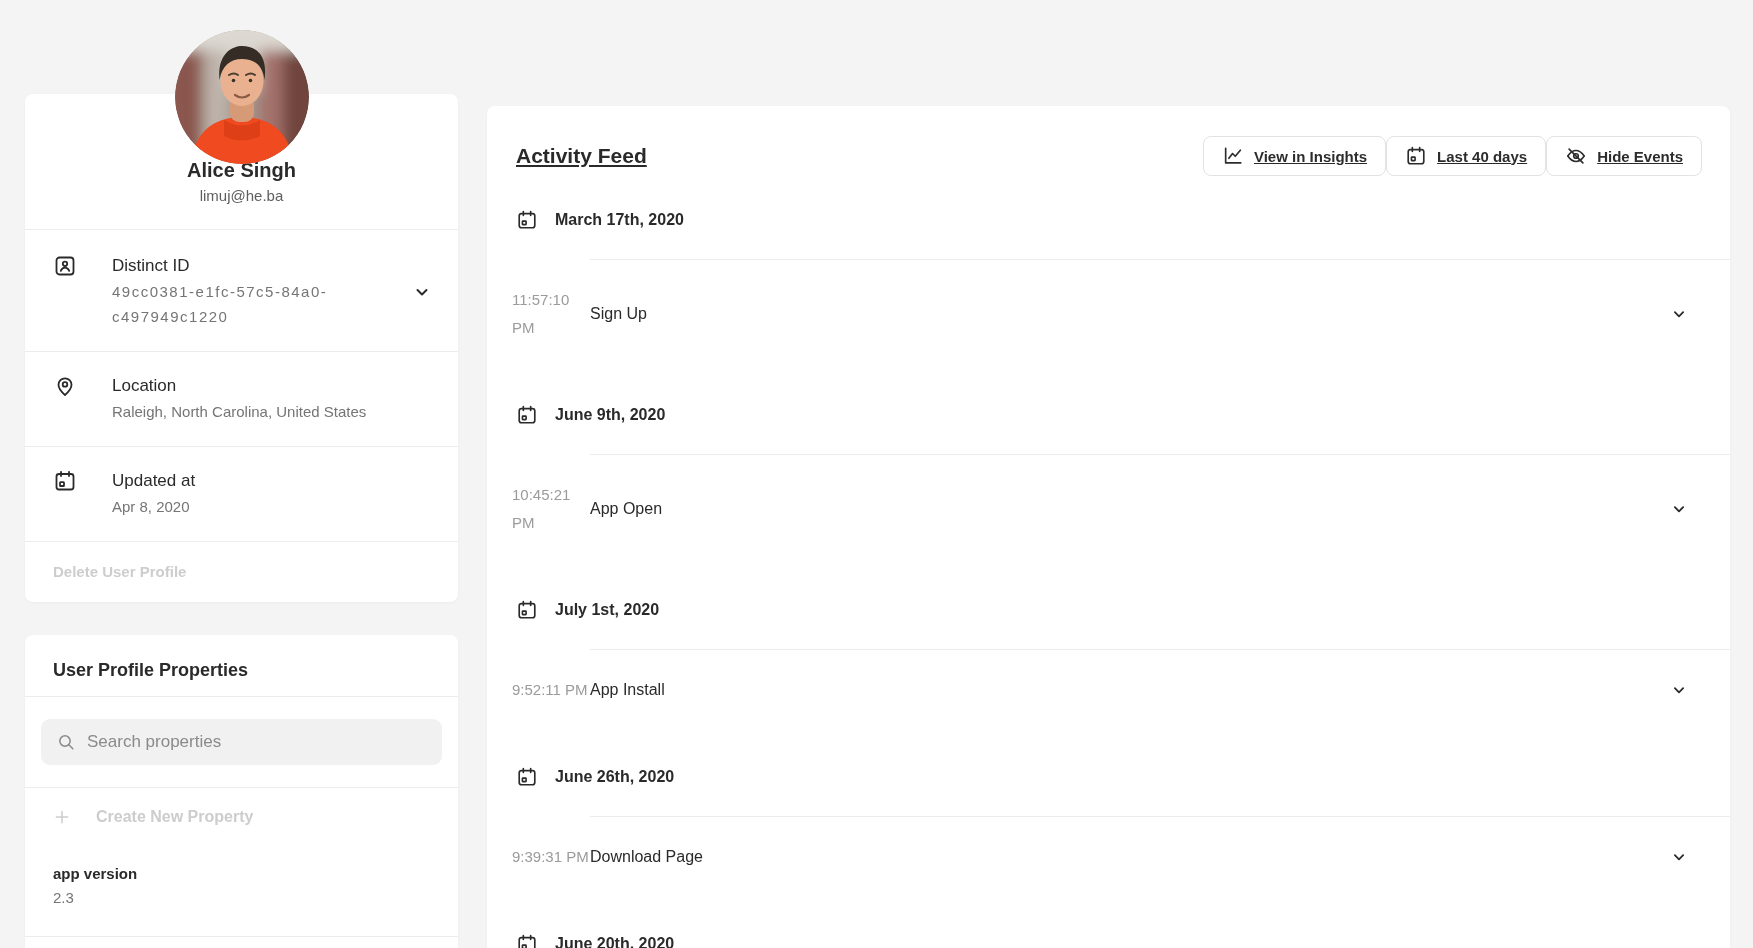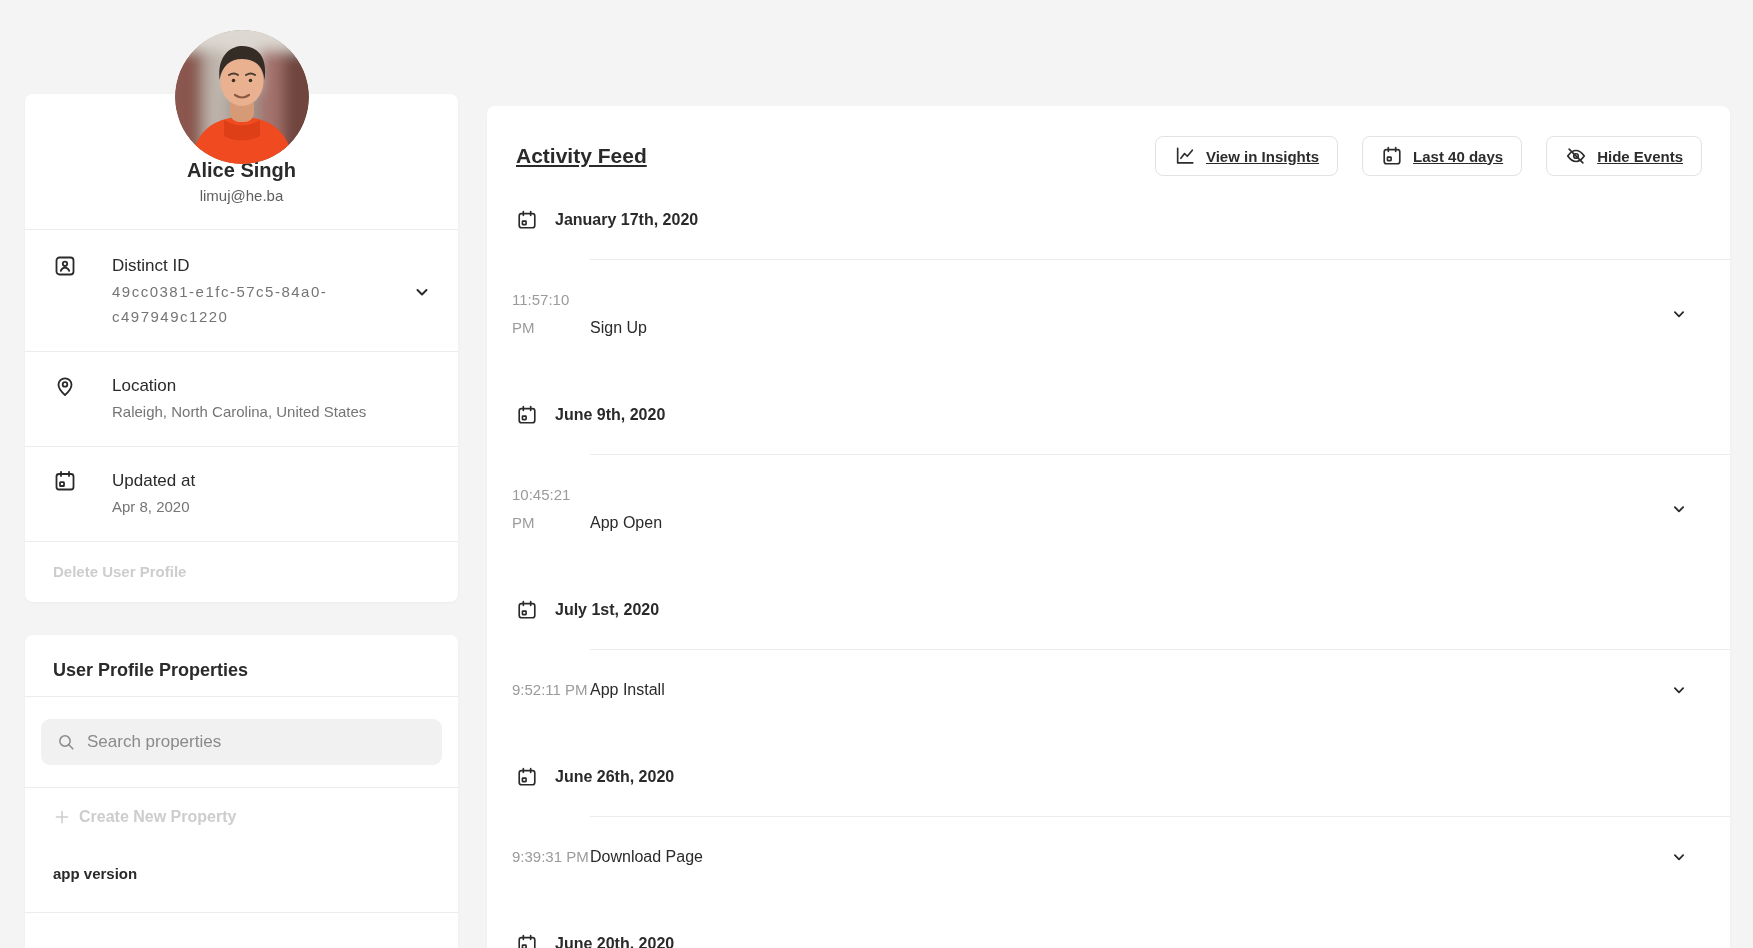--- a/index.html
+++ b/index.html
@@ -37,44 +37,44 @@
 
   
   #card-props { left:25px; top:635px; width:433px; height:330px; }
   .props-head { padding:24px 28px; height:62px; border-bottom:1px solid #ececec; }
   .props-title { font-size:18px; font-weight:700; color:#2a2a2a; line-height:22px; }
   .search-section { padding:22px 16px; border-bottom:1px solid #ececec; }
   .search-box { height:46px; background:#f1f1f1; border-radius:9px; display:flex; align-items:center; padding:0 15px; gap:11px; }
   .search-box svg { width:20px; height:20px; color:#8a8a8a; flex:none; }
   .search-box input { flex:1; border:none; background:transparent; outline:none; font-size:17px; color:#2a2a2a; font-family:inherit; }
   .search-box input::placeholder { color:#8a8a8a; }
-  .create-row { padding:20px 28px 0; display:flex; align-items:center; gap:8px; color:#cdcdcd; background:none; border:none; width:100%; cursor:default; font-family:inherit; }
+  .create-row { padding:20px 28px 0; display:flex; align-items:center; gap:25px; color:#cdcdcd; background:none; border:none; width:100%; cursor:default; font-family:inherit; }
   .create-row svg { width:18px; height:18px; }
   .create-label { font-size:16px; font-weight:600; }
   .prop-item { margin:36px 0 0; padding:0 28px 26px; border-bottom:1px solid #ececec; cursor:pointer; }
   .prop-name { font-size:15px; font-weight:700; line-height:24px; color:#2a2a2a; }
   .prop-value { font-size:15px; line-height:24px; color:#757575; }
 
   
   #card-feed { left:487px; top:106px; width:1243px; height:920px; }
   .feed-head { display:flex; align-items:center; justify-content:space-between; padding:30px 28px 20px 29px;text-decoration:underline; }
   .feed-title { font-size:21px; font-weight:700; color:#2a2a2a; line-height:26px; }
-  .btns { display:flex; gap:24px; }
+  .btns { display:flex; gap:0; }
   .btn { height:40px; padding:0 18px; border:1px solid #e2e2e2; border-radius:8px; background:#fff;
          display:flex; align-items:center; gap:10px; font-size:15px; font-weight:600; color:#2c2c2c;
          font-family:inherit; cursor:pointer; }
   .btn svg { width:22px; height:22px; flex:none; }
 
   .feed-body { padding-top:12px; }
   .group { margin-bottom:35px; }
   .date-header { display:flex; align-items:center; gap:17px; margin-left:29px; margin-bottom:27px; height:24px;
                  font-size:16px; font-weight:700; color:#2a2a2a; }
   .date-header svg { width:22px; height:22px; flex:none; color:#2a2a2a; }
   .row-divider { height:1px; background:#ececec; margin-left:103px; }
-  .event-row { display:flex; align-items:flex-end; padding:26px 40px 26px 25px; cursor:pointer; }
+  .event-row { display:flex; align-items:center; padding:26px 40px 26px 25px; cursor:pointer; }
   .event-time { width:78px; flex:none; font-size:15px; color:#9b9b9b; line-height:28px; }
   .event-name { font-size:16px; color:#2a2a2a; line-height:28px; }
   .event-row .chev-btn { width:22px; height:22px; }
 
   svg.icon { display:block; }
 </style>
 </head>
 <body>
 
 <div id="avatar">
@@ -176,20 +176,21 @@
     </div>
   </div>
   <button class="create-row">
     <svg class="icon" viewBox="0 0 24 24" fill="none" stroke="currentColor" stroke-width="2" stroke-linecap="round">
       <path d="M12 4.5v15M4.5 12h15"></path>
     </svg>
     <span class="create-label">Create New Property</span>
   </button>
   <div class="prop-item">
     <div class="prop-name">app version</div>
+    <div class="prop-value">2.3</div>
   </div>
 </div>
 
 <div class="card" id="card-feed">
   <div class="feed-head">
     <div class="feed-title">Activity Feed</div>
     <div class="btns">
       <button class="btn">
         <svg class="icon" viewBox="0 0 24 24" fill="none" stroke="currentColor" stroke-width="1.8" stroke-linecap="round" stroke-linejoin="round">
           <path d="M4 3.5v16h16.5"></path>
@@ -218,21 +219,21 @@
 
   <div class="feed-body">
 
     <div class="group">
       <div class="date-header">
         <svg class="icon" viewBox="0 0 24 24" fill="none" stroke="currentColor" stroke-width="1.8" stroke-linecap="round" stroke-linejoin="round">
           <rect x="3.5" y="5" width="17" height="15.5" rx="2.5"></rect>
             <path d="M8 2.8v4.2M16 2.8v4.2"></path>
             <rect x="7" y="13.2" width="4" height="3.8" rx="0.6"></rect>
         </svg>
-        <span>January 17th, 2020</span>
+        <span>March 17th, 2020</span>
       </div>
       <div class="row-divider"></div>
       <div class="event-row">
         <span class="event-time">11:57:10 PM</span>
         <span class="event-name">Sign Up</span>
         <button class="chev-btn">
           <svg class="icon" viewBox="0 0 24 24" fill="none" stroke="currentColor" stroke-width="2" stroke-linecap="round" stroke-linejoin="round">
               <path d="M7.5 10l4.5 4.5L16.5 10"></path>
             </svg>
         </button>

